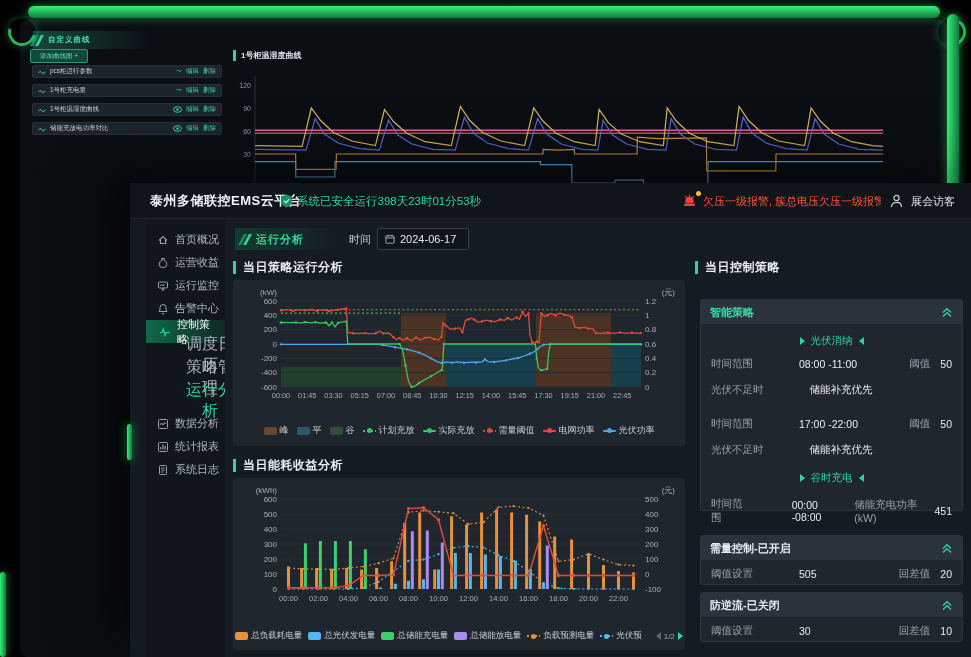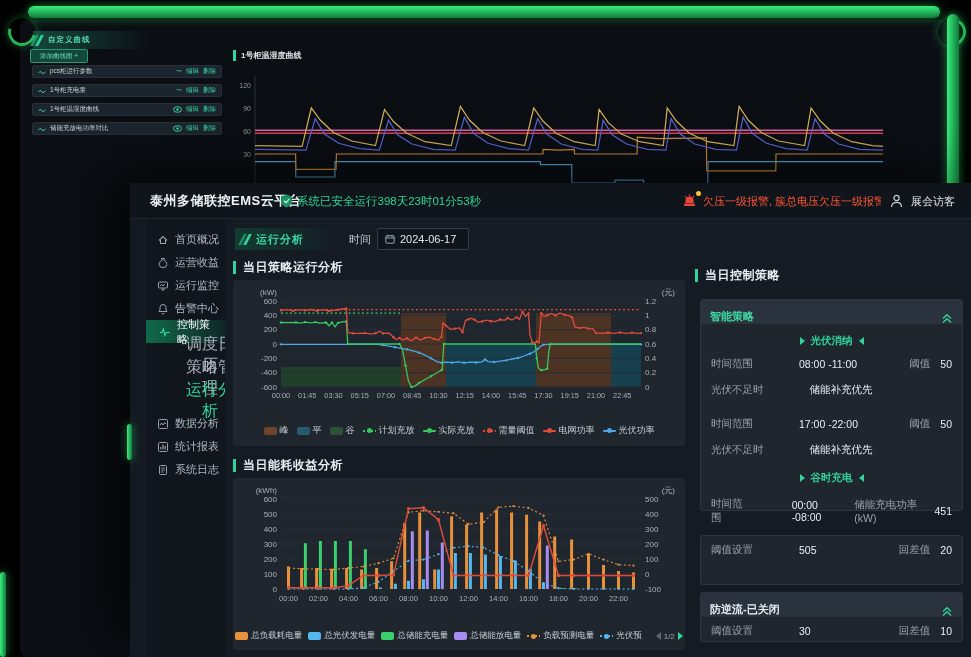--- a/index.html
+++ b/index.html
@@ -70,24 +70,24 @@
     background:repeating-linear-gradient(90deg,currentColor 0 2px,transparent 2px 4px);}
   .sw-dash::after{content:'';position:absolute;left:4px;top:1.5px;width:5px;height:5px;border-radius:50%;background:currentColor;}
   .pager{display:flex;align-items:center;gap:3px;margin-left:8px;font-size:8px;color:#9aa4ad;}
   .tri{width:0;height:0;border-top:4px solid transparent;border-bottom:4px solid transparent;display:inline-block;}
   .tri.left{border-right:5px solid #5a646d;}
   .tri.right{border-left:5px solid #2fd59a;}
   
   .divider{position:absolute;width:270px;text-align:center;font-size:11px;color:#dfe6ea;}
   .divider .dash{color:#3ddca0;margin:0 6px;}
   .p-card{position:absolute;left:475px;width:263px;background:#20262e;border:1px solid #2c343e;border-radius:3px;box-sizing:border-box;}
-  .p-card .hd{height:24px;background:#2a323d;display:flex;align-items:flex-end;padding:0 9px;font-size:11px;color:#3fd9a4;font-weight:bold;}
+  .p-card .hd{height:24px;background:#2a323d;display:flex;align-items:center;padding:0 9px;font-size:11px;color:#3fd9a4;font-weight:bold;}
   .p-card .hd .coll{margin-left:auto;cursor:pointer;display:flex;}
   .p-card.aux .hd{color:#e6edf1;}
-  .sub-t{display:flex;justify-content:center;align-items:center;gap:6px;font-size:10.5px;color:#2fd59a;font-weight:bold;}
+  .sub-t{display:flex;justify-content:center;align-items:center;gap:6px;font-size:10.5px;color:#2fd59a;font-weight:normal;}
   .tri-s{width:0;height:0;border-top:4px solid transparent;border-bottom:4px solid transparent;}
   .tri-s.r{border-left:5px solid #2fd59a;}
   .tri-s.l{border-right:5px solid #2fd59a;}
   .kv{display:flex;align-items:center;font-size:10.5px;padding:0 10px;}
   .kv .k{color:#97a3ac;}
   .kv .v{color:#e6edf1;margin-left:10px;padding-left:36px;}
   .kv .k2{color:#97a3ac;margin-left:auto;}
   .kv .v2{color:#e6edf1;margin-left:10px;}
   text{font-family:"Liberation Sans","DejaVu Sans",sans-serif;}
 </style>
@@ -663,21 +663,21 @@
             <span>光伏预</span>
           </span>
         <span class="pager">
           <span class="tri left"></span>
           <span>1/2</span>
           <span class="tri right"></span>
         </span>
       </div>
     </div>
 
-    <div class="sec-title" style="left:470px;top:48px">
+    <div class="sec-title" style="left:470px;top:40px">
       <span class="bar"></span>
         <span class="t">当日控制策略</span>
     </div>
 
     <div class="p-card" style="top:80px;height:212px">
       <div class="hd">
         <span>智能策略</span>
         <span class="coll">
           <svg width="12" height="11" viewBox="0 0 12 11">
               <path d="M2 5.5 L6 1.8 L10 5.5 M2 9.5 L6 5.8 L10 9.5" fill="none" stroke="#2fd59a" stroke-width="1.4"></path>
@@ -720,20 +720,28 @@
         <span class="k2" style="margin-left:14px">储能充电功率(kW)</span>
         <span class="v2">451</span>
       </div>
     </div>
 
     <div class="divider" style="left:470px;top:315px">
       <span class="dash">—</span><span>辅助策略</span><span class="dash">—</span>
     </div>
 
     <div class="p-card aux" style="top:316px;height:50px">
+      <div class="hd">
+        <span>需量控制-已开启</span>
+        <span class="coll">
+          <svg width="12" height="11" viewBox="0 0 12 11">
+              <path d="M2 5.5 L6 1.8 L10 5.5 M2 9.5 L6 5.8 L10 9.5" fill="none" stroke="#2fd59a" stroke-width="1.4"></path>
+            </svg>
+        </span>
+      </div>
       <div class="kv" style="margin-top:7px">
         <span class="k">阈值设置</span>
         <span class="v">505</span>
         <span class="k2">回差值</span>
         <span class="v2">20</span>
       </div>
     </div>
 
     <div class="p-card aux" style="top:373px;height:50px">
       <div class="hd">

